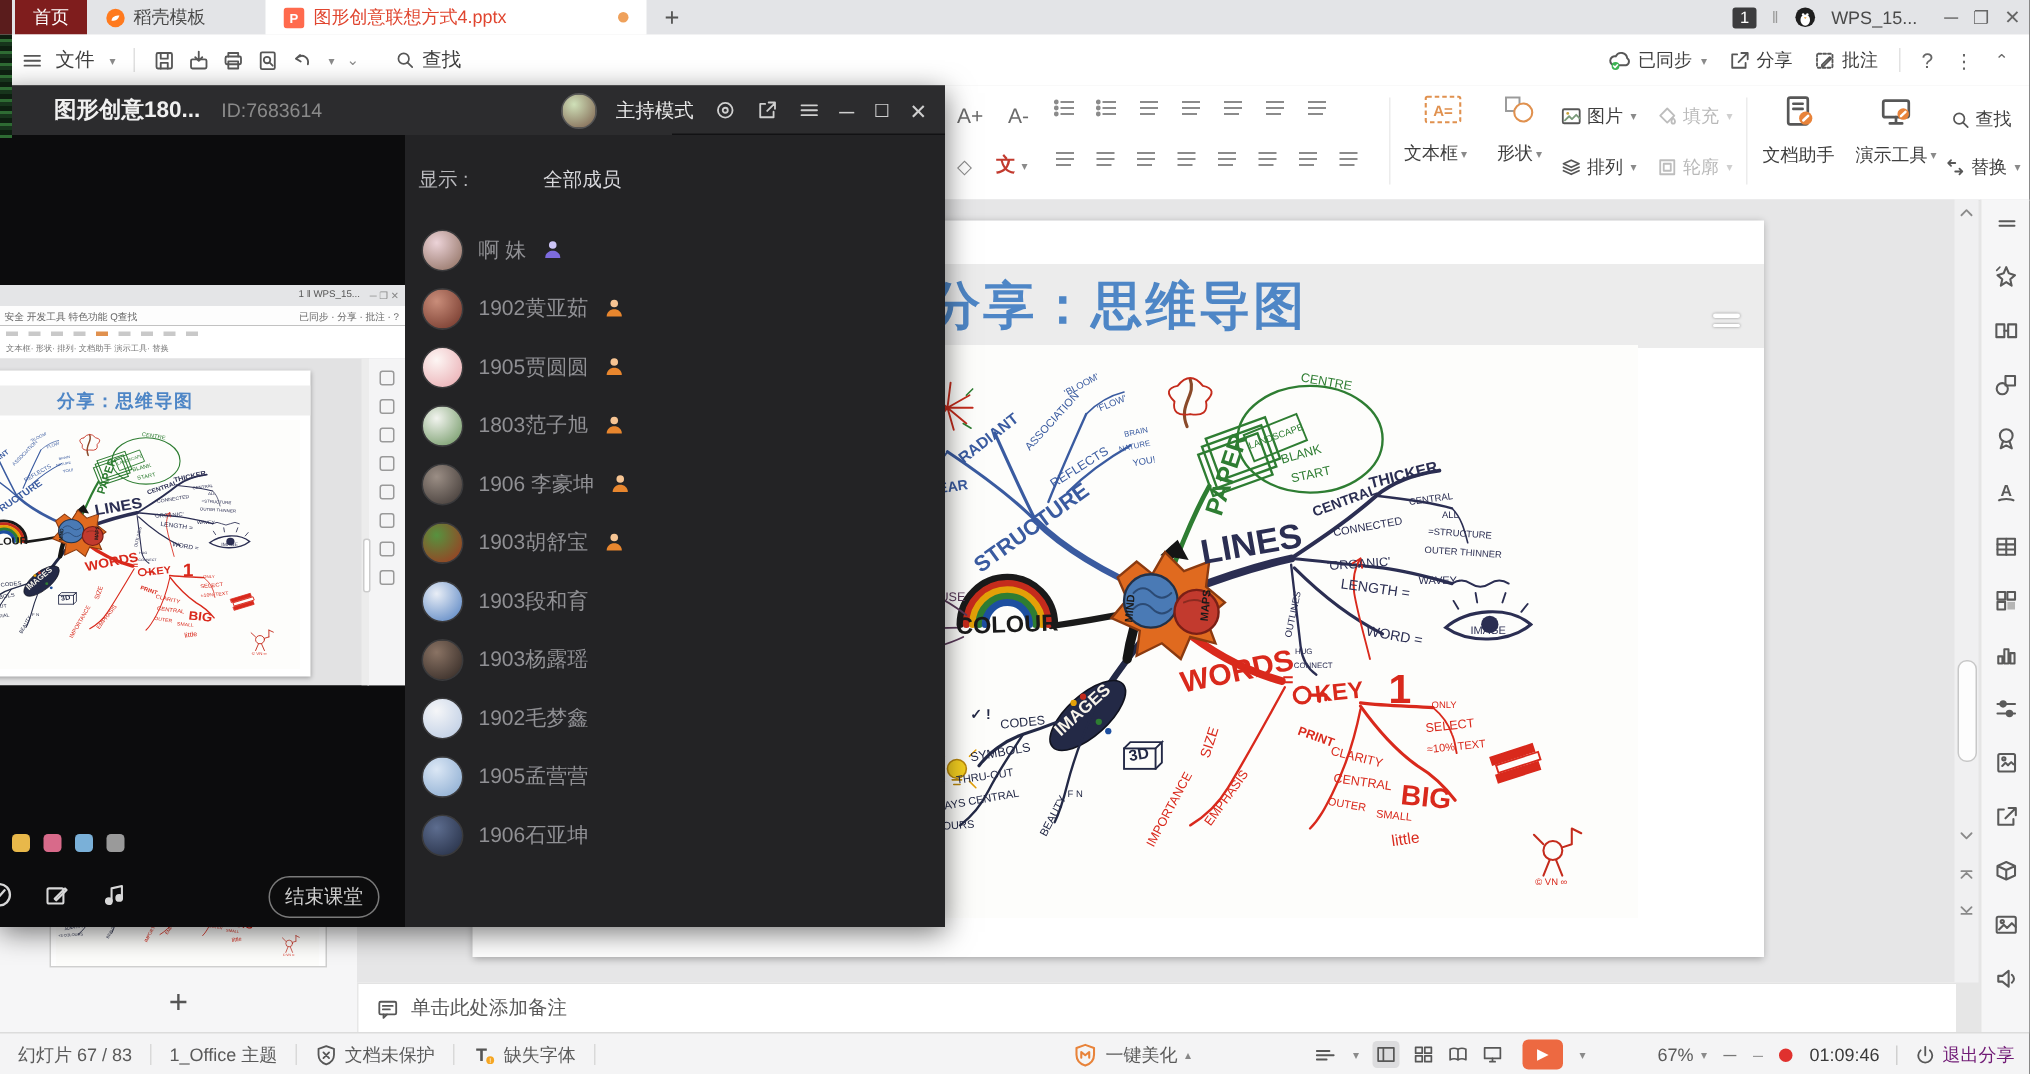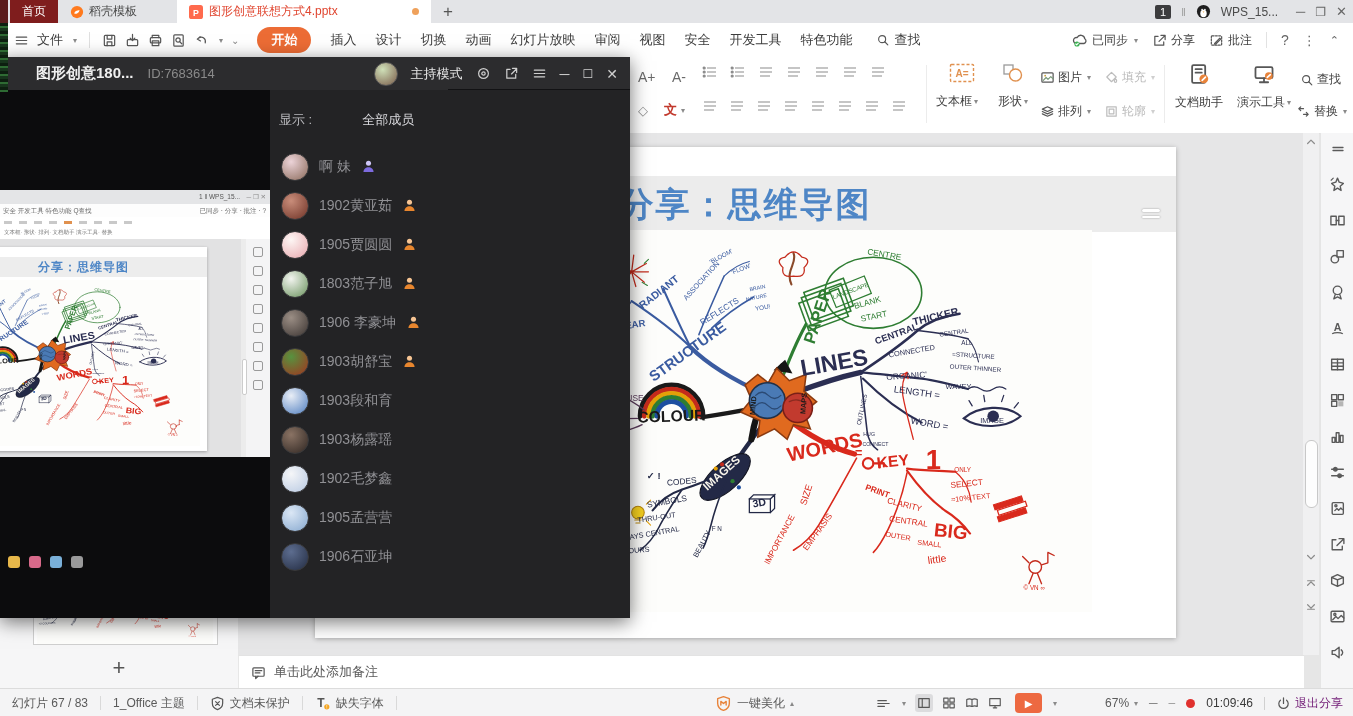--- a/index.html
+++ b/index.html
@@ -299,33 +299,20 @@
             <path d="M9.2 9.2l2.3 2.3"></path>
           </svg>
         </span>
       <span class="ico" style="color: rgb(87, 87, 87);">
           <svg width="15" height="15" viewBox="0 0 16 16" fill="none" stroke="currentColor" stroke-width="1.3" stroke-linecap="round" stroke-linejoin="round">
             <path d="M3.5 6.5c5-4.5 9.5-.5 8.5 4M3.5 6.5l3-2.6M3.5 6.5l3.4 2"></path>
           </svg>
         </span>
         <span class="caret">▾</span>
       <span style="color:#8a8a8a;font-size:10px;">⌄</span>
-      <span id="ribbon-menus" class="flex" style="gap:19px;margin-left:10px;">
-          <span class="menuitem pill">开始</span>
-          <span class="menuitem">插入</span>
-          <span class="menuitem">设计</span>
-          <span class="menuitem">切换</span>
-          <span class="menuitem">动画</span>
-          <span class="menuitem">幻灯片放映</span>
-          <span class="menuitem">审阅</span>
-          <span class="menuitem">视图</span>
-          <span class="menuitem">安全</span>
-          <span class="menuitem">开发工具</span>
-          <span class="menuitem">特色功能</span>
-        </span>
       <span class="flex" style="gap:4px;margin-left:16px;">
         <span class="ico" style="color: rgb(87, 87, 87);">
             <svg width="14" height="14" viewBox="0 0 16 16" fill="none" stroke="currentColor" stroke-width="1.3" stroke-linecap="round" stroke-linejoin="round">
               <circle cx="7" cy="7" r="4"></circle>
               <path d="M10 10l3.5 3.5"></path>
             </svg>
           </span>
         <span class="rlab" style="font-size:13px;">查找</span>
       </span>
     </div>
@@ -895,20 +882,42 @@
       </div>
     </div>
 
     <div class="abs flex" style="left:8px;top:499px;gap:9px;">
       <span style="width:12px;height:12px;border-radius:3px;background:#e8b84a;"></span>
       <span style="width:12px;height:12px;border-radius:3px;background:#d86a8a;"></span>
       <span style="width:12px;height:12px;border-radius:3px;background:#7ab0d8;"></span>
       <span style="width:12px;height:12px;border-radius:3px;background:#9a9a9a;"></span>
     </div>
 
+    <div class="abs" style="left:0;top:524px;width:270px;height:37px;">
+      <span class="abs ico" style="left:-10px;top:6px;color:#d8d8d8;">
+          <svg width="19" height="19" viewBox="0 0 16 16" fill="none" stroke="currentColor" stroke-width="1.3" stroke-linecap="round" stroke-linejoin="round">
+            <circle cx="8" cy="8" r="6"></circle>
+            <path d="M5 8l2 2 4-4.5"></path>
+          </svg>
+        </span>
+      <span class="abs ico" style="left:29px;top:7px;color:#d8d8d8;">
+          <svg width="17" height="17" viewBox="0 0 16 16" fill="none" stroke="currentColor" stroke-width="1.3" stroke-linecap="round" stroke-linejoin="round">
+            <rect x="2.5" y="4" width="10" height="9.5" rx="1"></rect>
+            <path d="M7 10.5l6.5-6.5 1 1L8 11.5z"></path>
+          </svg>
+        </span>
+      <span class="abs ico" style="left:68px;top:7px;color:#d8d8d8;">
+          <svg width="17" height="17" viewBox="0 0 16 16" fill="none" stroke="currentColor" stroke-width="1.3" stroke-linecap="round" stroke-linejoin="round">
+            <path d="M6 12V4l6.5-1.5V10"></path>
+            <circle cx="4.3" cy="12" r="1.8" fill="currentColor"></circle>
+            <circle cx="10.8" cy="10" r="1.8" fill="currentColor"></circle>
+          </svg>
+        </span>
+      <span class="abs" style="left:179px;top:3px;width:72px;height:26px;border:1px solid #7a7a7a;border-radius:14px;text-align:center;line-height:26px;font-size:13px;color:#d0d0d0;">结束课堂</span>
+    </div>
 
     <div class="abs" style="left:270px;top:0;width:360px;height:33px;"></div>
     <div class="abs flex" style="left:270px;top:33px;width:360px;height:34px;">
       <div class="ctab" style="background:#28282c;color:#8e8e94;">
           <span>群聊</span>
         </div>
       <div class="ctab" style="background:#121214;color:#f04a5e;border-bottom:2.5px solid #f04a5e;width:182px;">
           <span>在线150</span>
         </div>
     </div>

